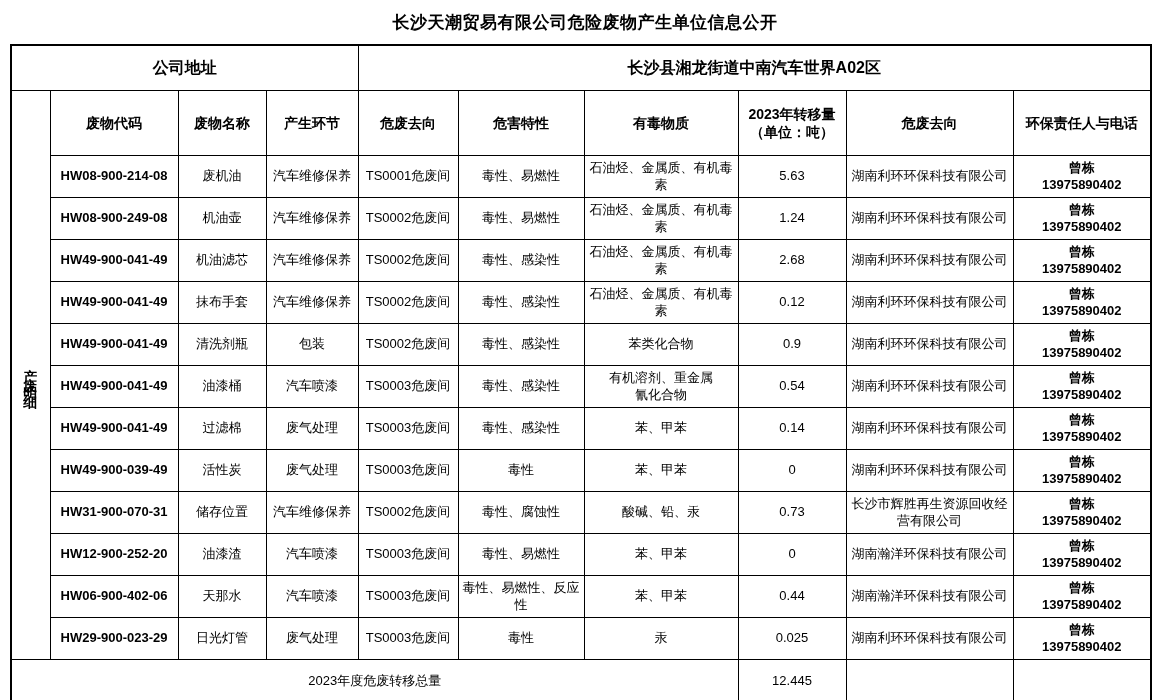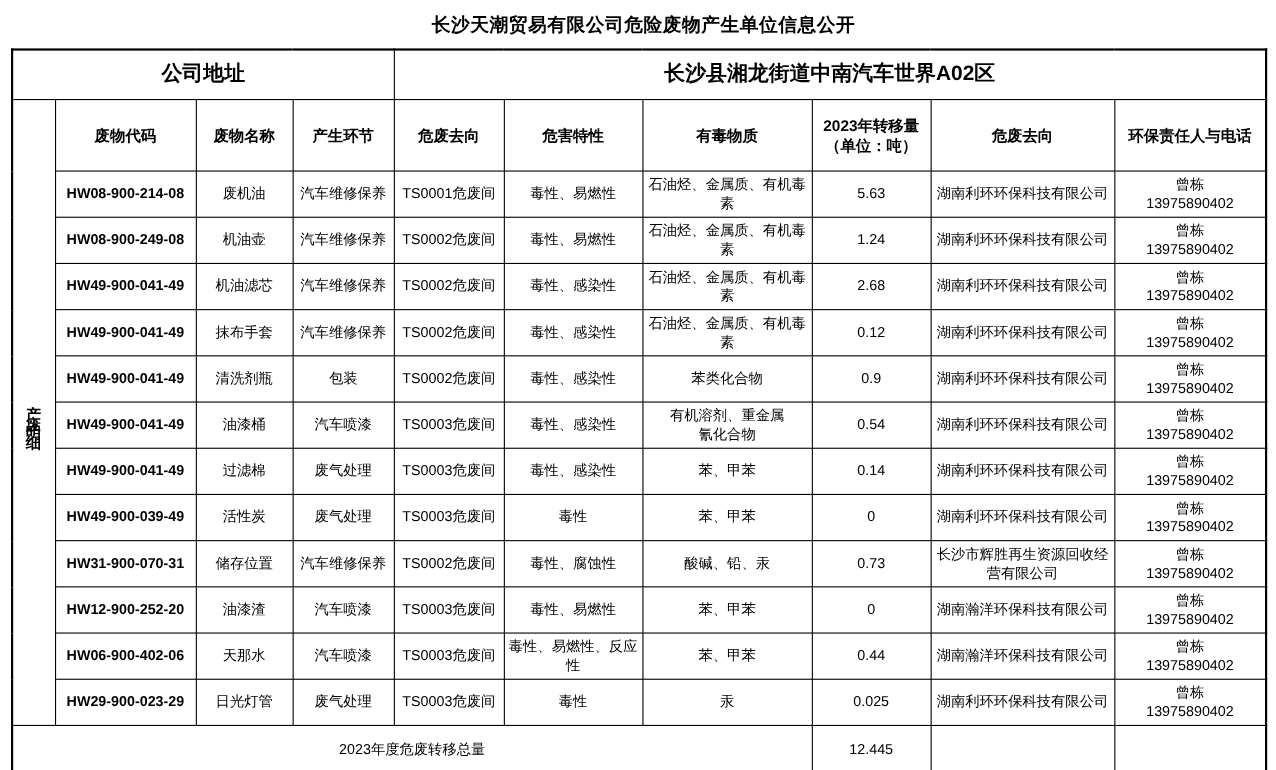--- a/index.html
+++ b/index.html
@@ -3,29 +3,29 @@
 <meta charset="utf-8">
 <style>
   html,body{margin:0;padding:0;background:#fff;}
   body{width:1160px;height:700px;font-family:"Liberation Sans",sans-serif;color:#000;overflow:hidden;}
   .page-title{height:44px;display:flex;align-items:center;justify-content:center;
     font-size:17px;font-weight:bold;letter-spacing:.5px;padding-left:10px;}
   table.waste{border-collapse:collapse;table-layout:fixed;width:1140px;margin-left:10px;
     border:2px solid #000;}
   table.waste td{border:1px solid #000;text-align:center;vertical-align:middle;
     padding:1px 2px;white-space:pre-line;line-height:1.3;font-size:13px;}
-  tr.address-row td{height:42px;font-weight:bold;font-size:19px;margin-top:44px;}
+  tr.address-row td{height:42px;font-weight:bold;font-size:16px;margin-top:44px;}
   tr.header-row td{height:62px;font-weight:bold;font-size:14px;}
   td.vert-label{writing-mode:vertical-lr;text-orientation:upright;font-weight:bold;
     font-size:20px;letter-spacing:9px;padding:0;}
   tr.data-row td{height:39px;}
   td.code{font-size:14px;font-weight:bold;}
   td.toxic{font-size:12px;}
   td.num{font-size:15px;}
-  td.contact{font-weight:normal;font-size:13px;line-height:1.35;}
+  td.contact{font-weight:bold;font-size:13px;line-height:1.35;}
   tr.footer-row td{height:41px;}
   td.footer-label{font-size:14px;}
   td.footer-total{font-size:15px;}
 </style>
 </head>
 <body>
 
 <div class="page-title">长沙天潮贸易有限公司危险废物产生单位信息公开</div>
 
 <table class="waste">

